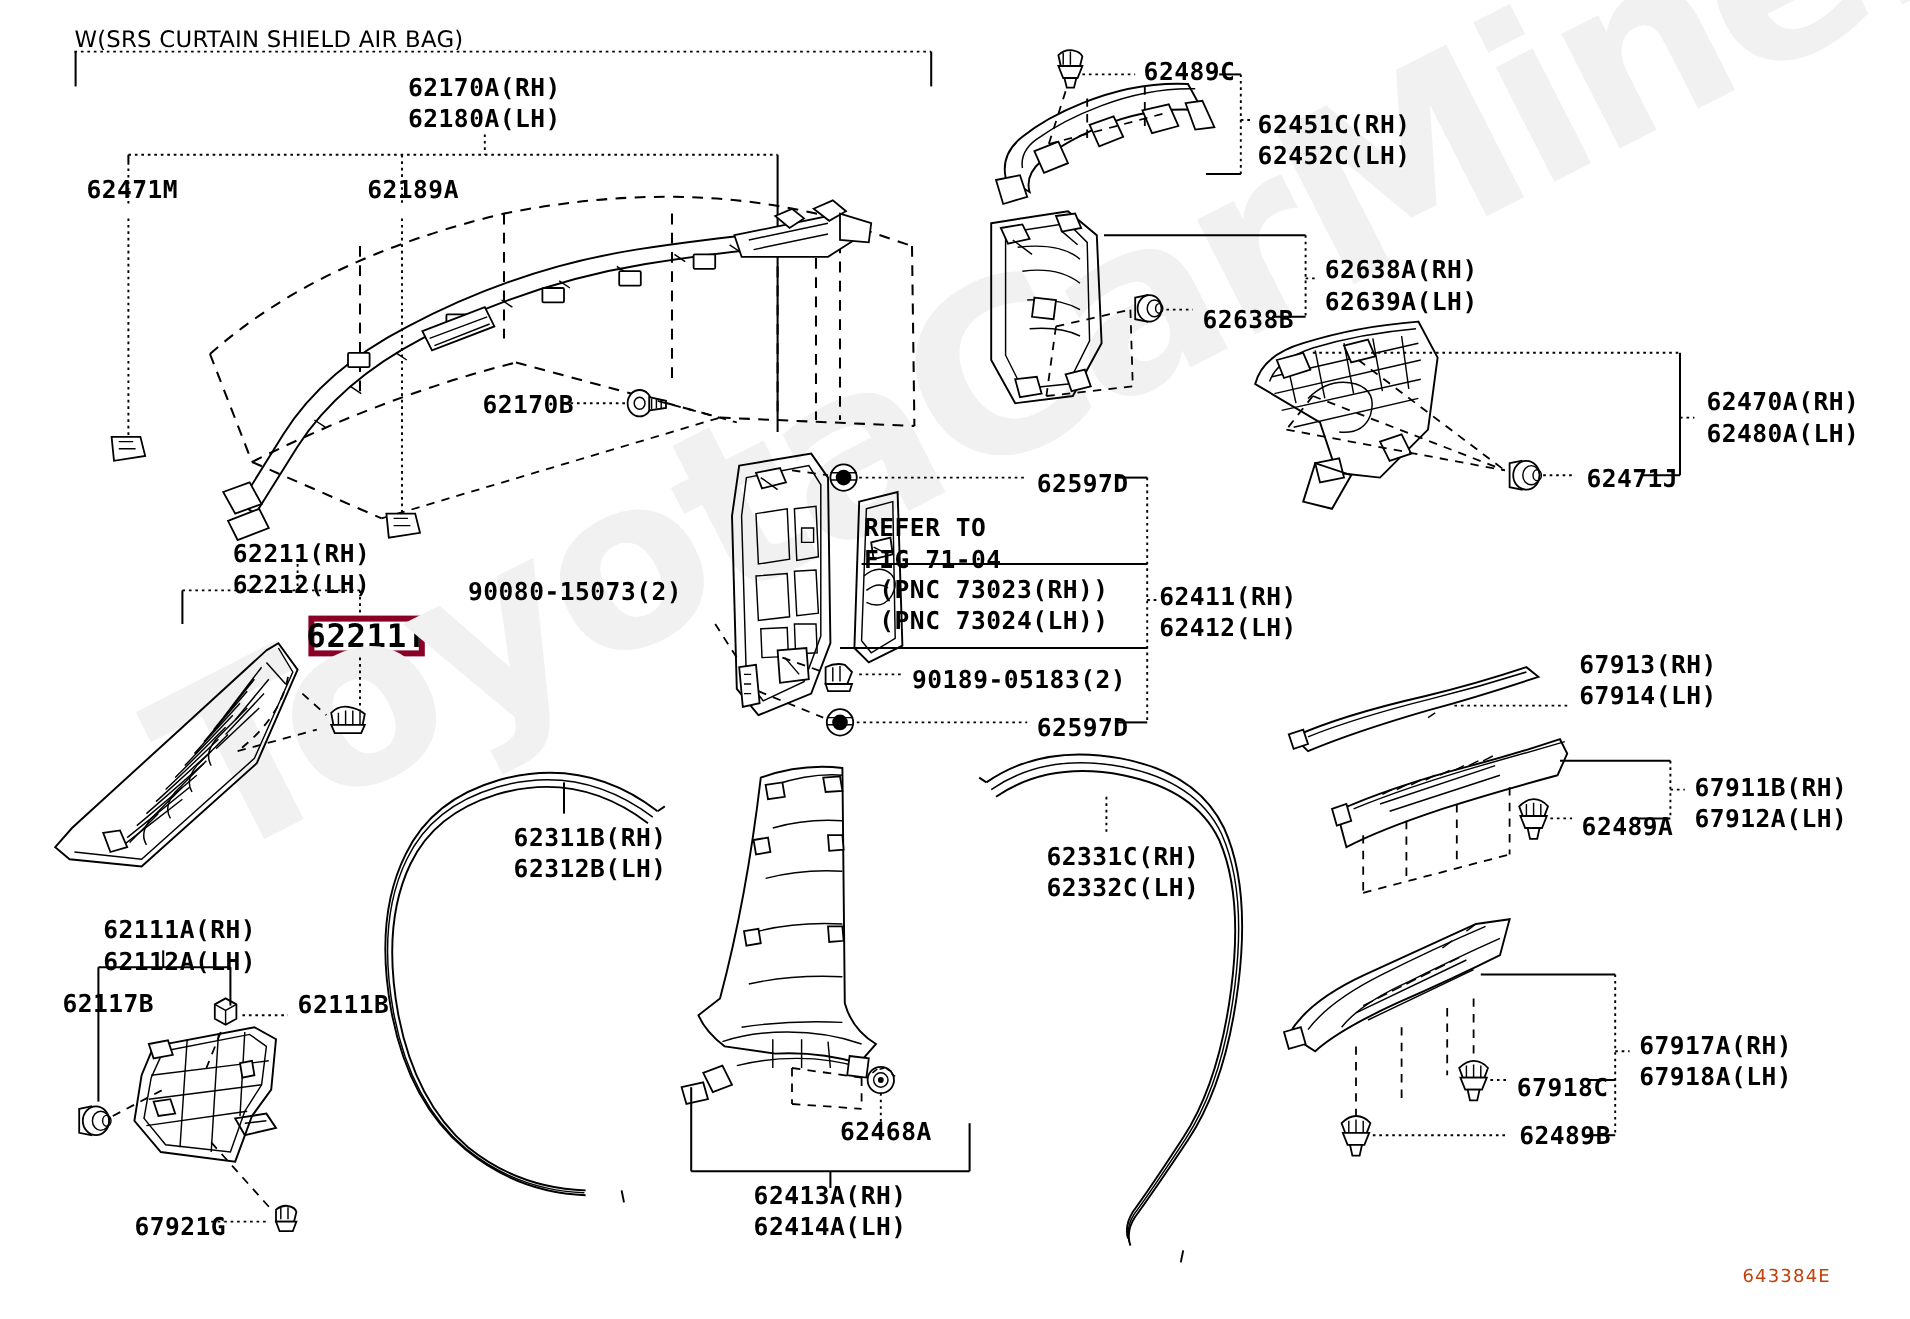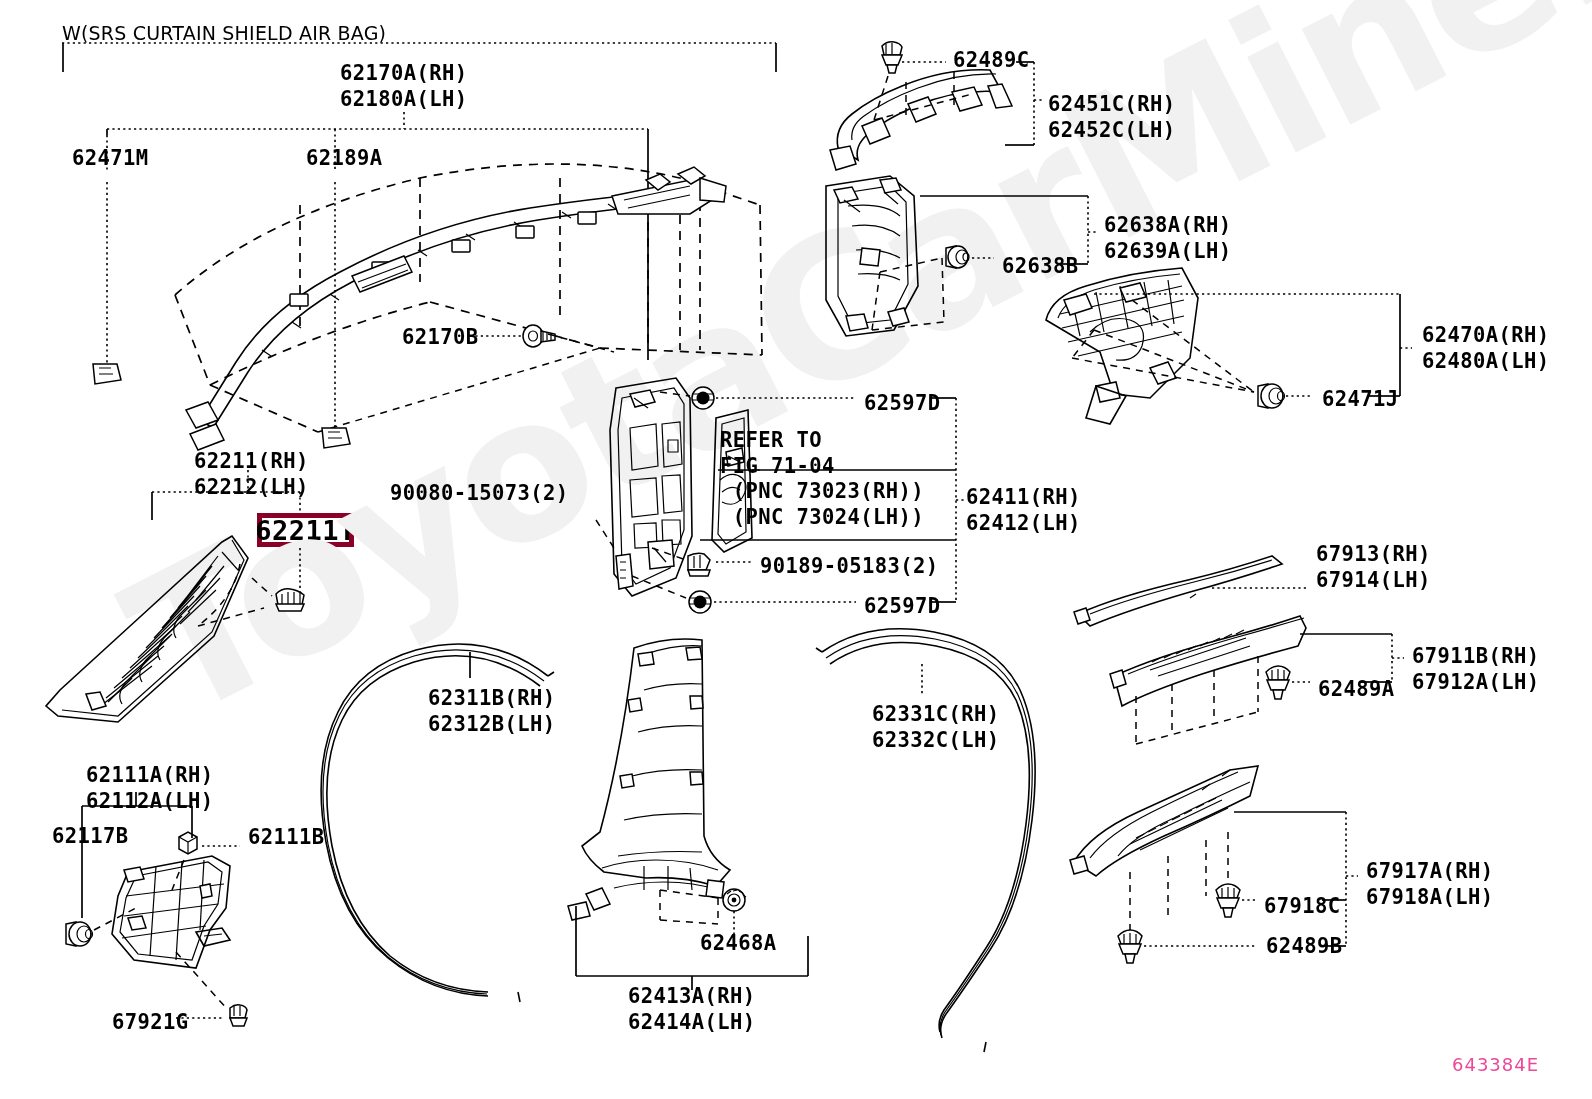--- a/index.html
+++ b/index.html
@@ -49,23 +49,23 @@
     font-family:"DejaVu Sans", sans-serif;
     font-size:19px;
     font-weight:400;
     color:#000;
     white-space:pre;
     letter-spacing:0.2px;
   }
   .fignum{
     position:absolute;
     font-family:"DejaVu Sans", sans-serif;
-    font-size:18px;
+    font-size:15px;
     font-weight:400;
-    color:#ec4899;
+    color:#c2410c;
     white-space:pre;
     letter-spacing:1px;
     text-align:right;
   }
   
   .hl-box{
     position:absolute;
     border:5px solid #8b0026;
     background:#ffffff;
     box-sizing:border-box;

